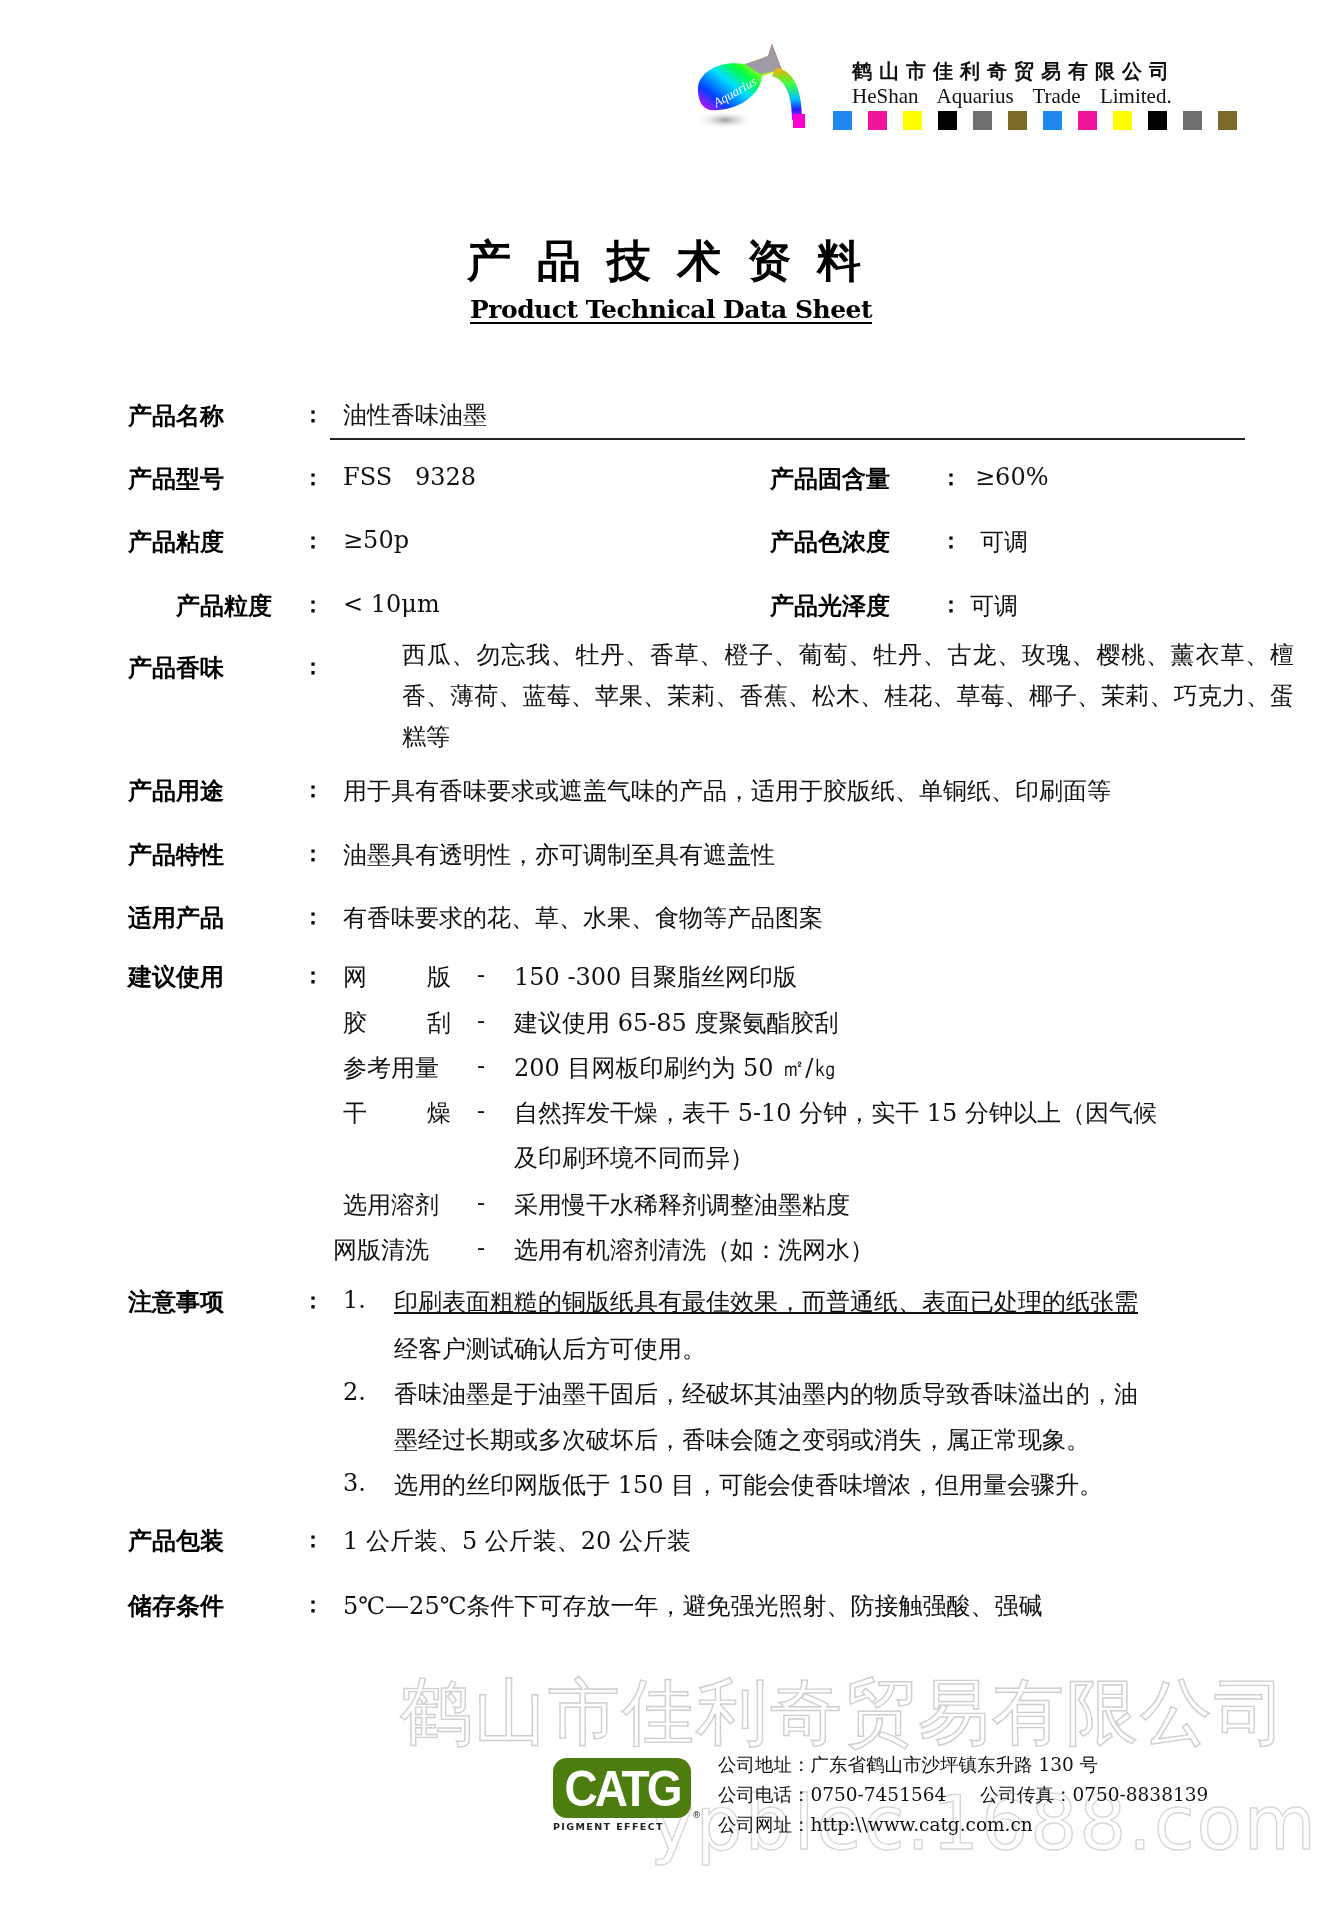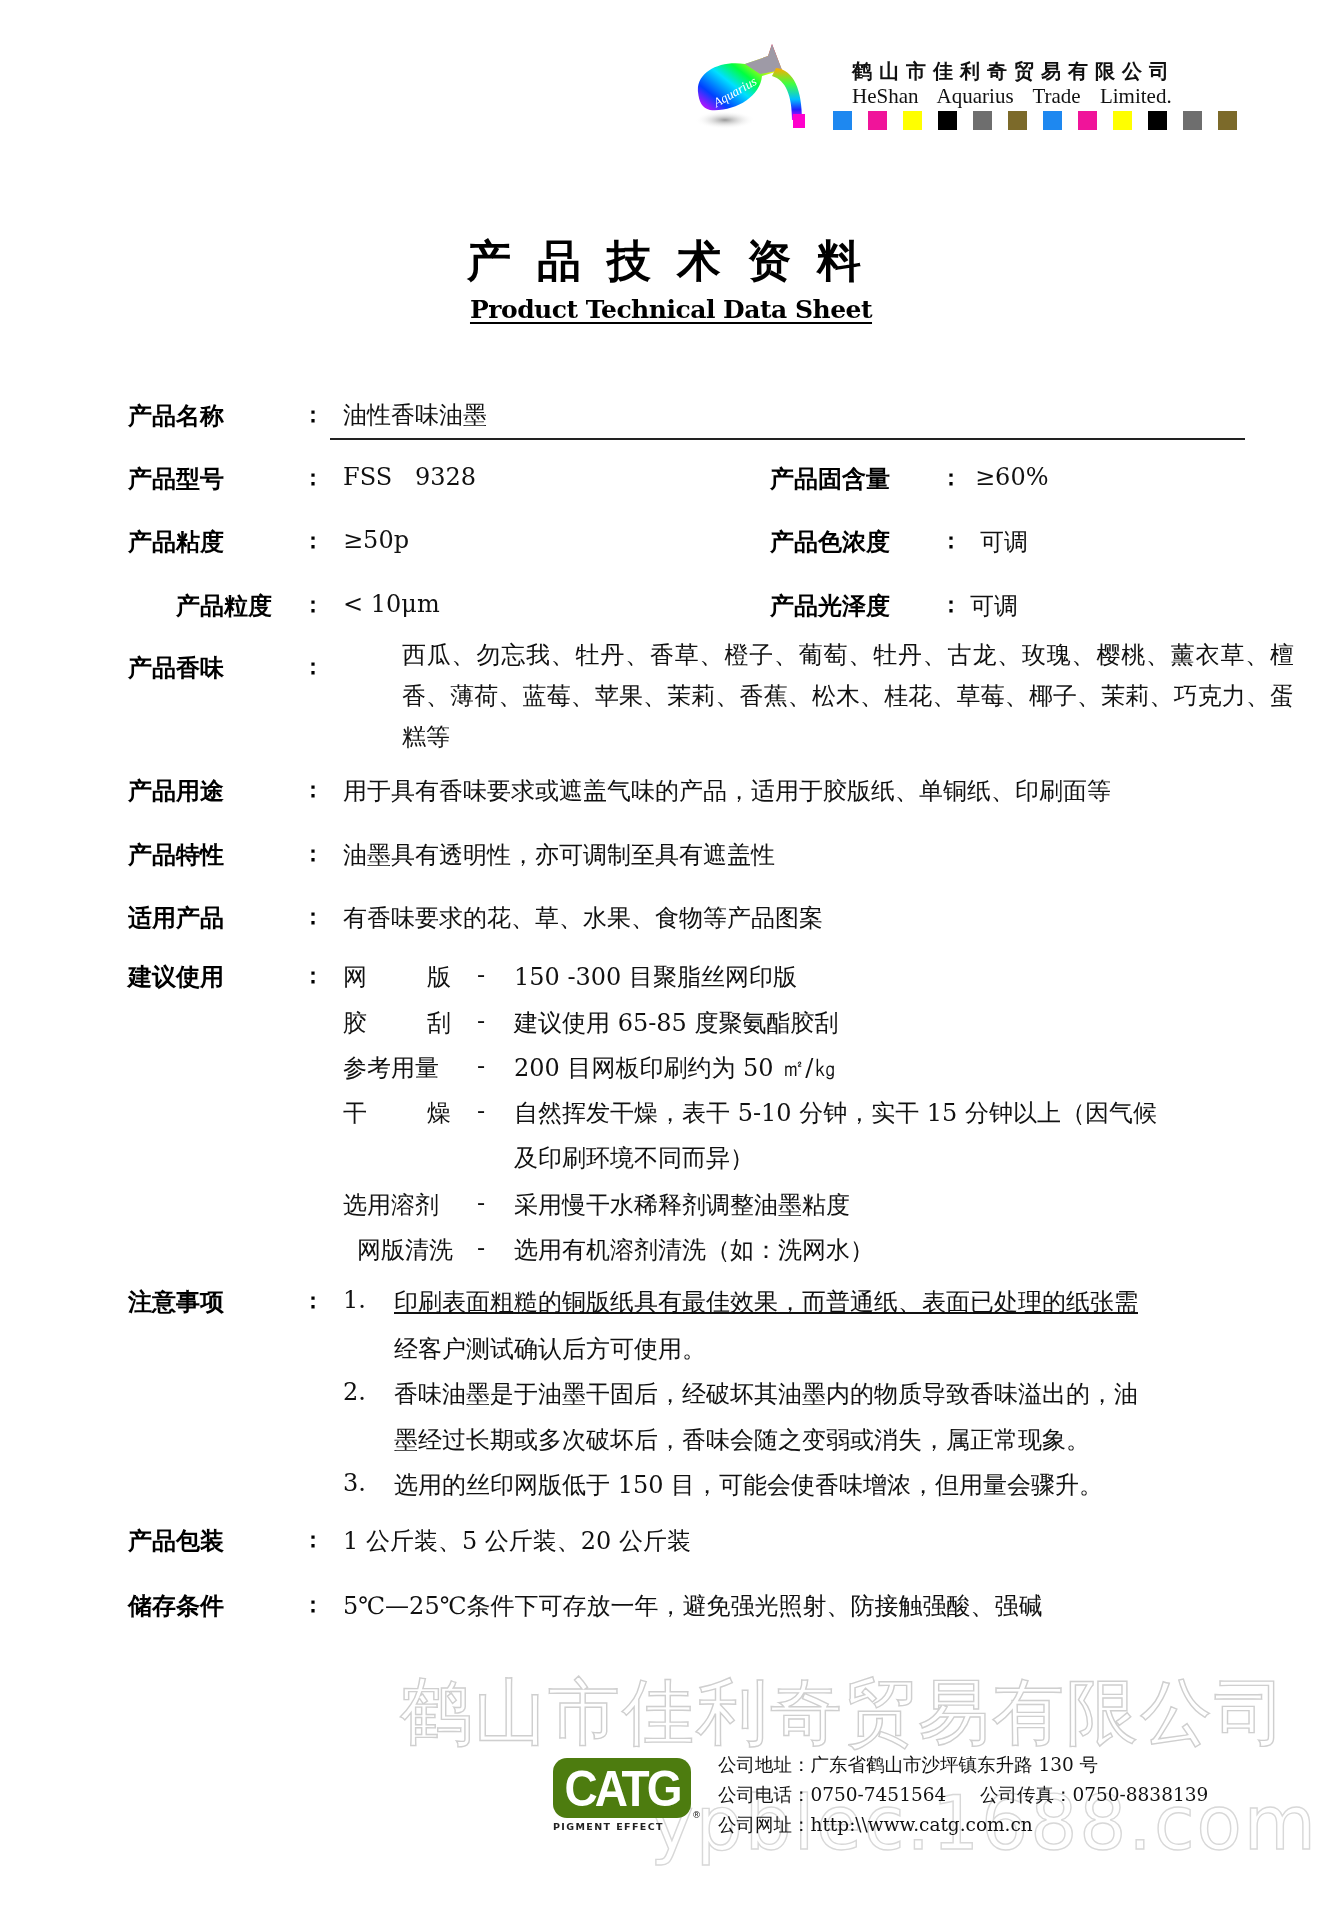--- a/index.html
+++ b/index.html
@@ -178,21 +178,21 @@
     <span>燥</span>
 </div>
 <div class="abs dash" style="left:477px; top:1097px;">-</div>
 <div class="abs val" style="left:514px; top:1097px;">自然挥发干燥，表干 5-10 分钟，实干 15 分钟以上（因气候</div>
 <div class="abs val" style="left:514px; top:1142px;">及印刷环境不同而异）</div>
 
 <div class="abs sub-k" style="left:343px; top:1189px;">选用溶剂</div>
 <div class="abs dash" style="left:477px; top:1189px;">-</div>
 <div class="abs val" style="left:514px; top:1189px;">采用慢干水稀释剂调整油墨粘度</div>
 
-<div class="abs sub-k" style="left:357px; top:1234px;font-family:Liberation Serif, serif;">网版清洗</div>
+<div class="abs sub-k" style="left:333px; top:1234px;font-family:Liberation Serif, serif;">网版清洗</div>
 <div class="abs dash" style="left:477px; top:1234px;">-</div>
 <div class="abs val" style="left:514px; top:1234px;">选用有机溶剂清洗（如：洗网水）</div>
 
 <div class="abs lbl" style="left:128px; top:1286px;">注意事项</div>
 <div class="abs colon" style="left:302px; top:1286px;">：</div>
 
 <div class="abs val" style="left:343px; top:1286px;">1.</div>
 <div class="abs val" style="left:394px; top:1286px;text-decoration:underline;">印刷表面粗糙的铜版纸具有最佳效果，而普通纸、表面已处理的纸张需</div>
 <div class="abs val" style="left:394px; top:1333px;">经客户测试确认后方可使用。</div>
 

